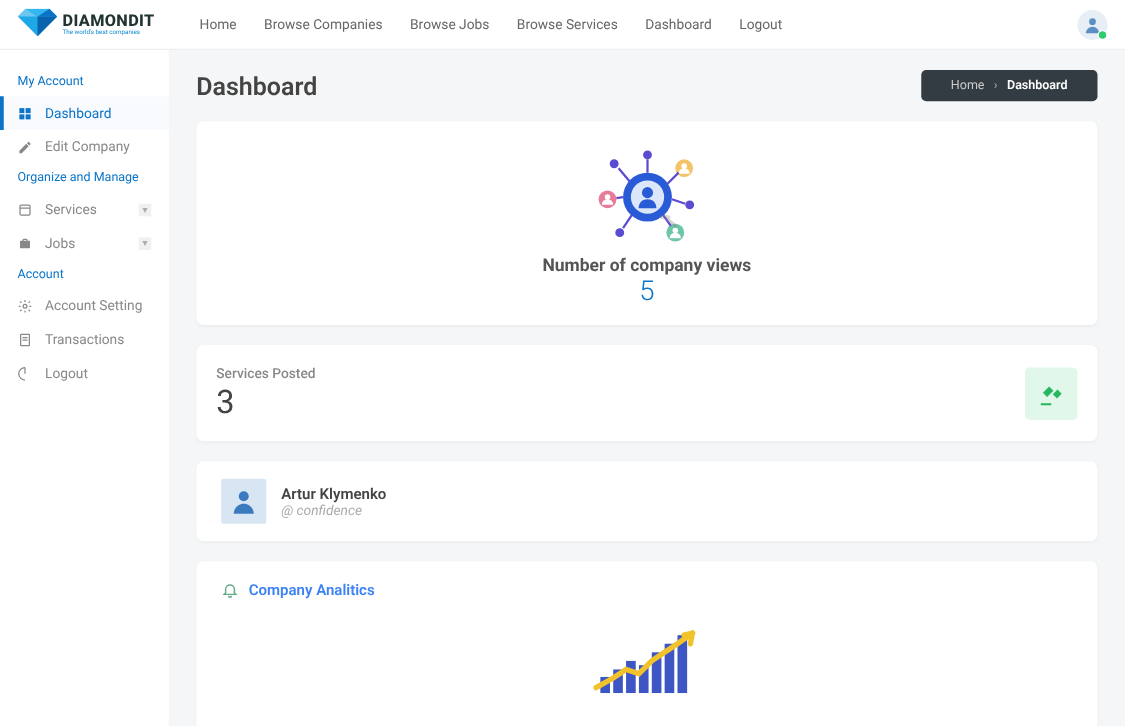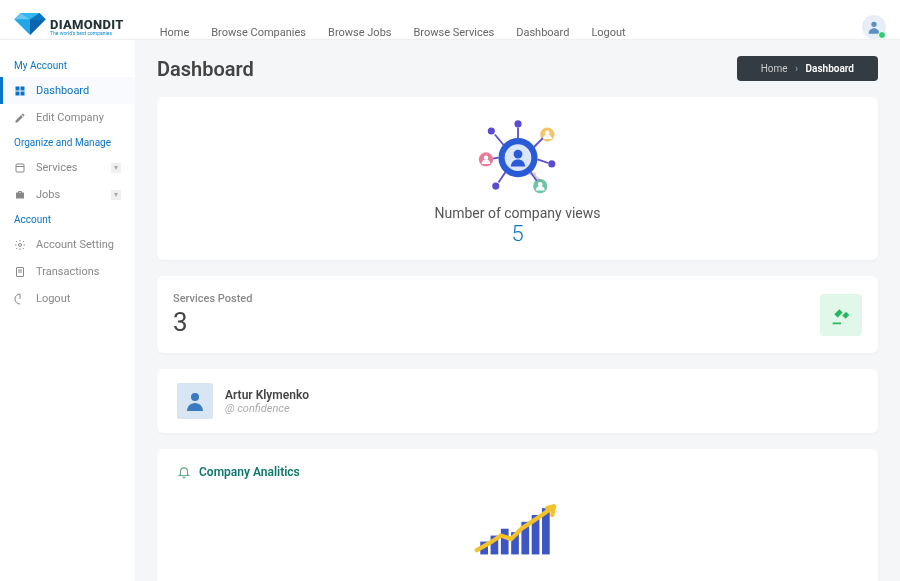--- a/index.html
+++ b/index.html
@@ -1,19 +1,19 @@
 <!DOCTYPE html>
 <html><head>
 <meta charset="utf-8">
 <style>
   * { box-sizing: border-box; margin: 0; padding: 0; }
   body { font-family: -apple-system, BlinkMacSystemFont, "Segoe UI", Roboto, sans-serif; background: #f5f6f7; color: #555; }
 
   
-  .header { height: 40px; background: #fff; border-bottom: 1px solid #eee; display: flex; align-items: flex-end; padding: 0 14px; }
+  .header { height: 40px; background: #fff; border-bottom: 1px solid #eee; display: flex; align-items: center; padding: 0 14px; }
   .logo { display: flex; align-items: center; gap: 4px; margin-right: 36px; }
   .logo-mark svg { height: 22px; width: 32px; }
   .logo-text { font-weight: 800; font-size: 13px; letter-spacing: .3px; color: #233; }
   .logo-sub { font-size: 5px; color: #0a8ad0; margin-top: -2px; display: block; }
   .top-nav { display: flex; gap: 22px; font-size: 11px; color: #666; }
   .top-nav-item { cursor: pointer; }
   .avatar-top { margin-left: auto; width: 24px; height: 24px; border-radius: 50%; background: #e8eef5; position: relative; display:flex; align-items:center; justify-content:center; }
   .avatar-top svg { width: 16px; height: 16px; }
   .avatar-top::after { content: ""; width: 6px; height: 6px; background: #2ecc71; border: 1px solid #fff; border-radius: 50%; position: absolute; bottom: 0; right: 0; }
 
@@ -32,40 +32,40 @@
   .page-head { display: flex; align-items: center; }
   .page-title { font-size: 20px; font-weight: 600; color: #444; }
   .breadcrumb { margin-left: auto; background: #333c42; color: #fff; font-size: 10px; padding: 7px 24px; border-radius: 4px; }
   .breadcrumb .bc-sep { color: #9aa; margin: 0 5px; }
   .breadcrumb .bc-active { color: #fff; font-weight:600; }
   .breadcrumb .bc-home { color:#ccc; }
 
   .card { background:#fff; border-radius:6px; margin-top:16px; padding:20px; box-shadow:0 1px 3px rgba(0,0,0,.04); }
 
   .hero-card { text-align:center; padding: 18px 20px 14px; }
-  .hero-title { font-size: 14px; font-weight:400; color:#555; margin-top:6px; }
+  .hero-title { font-size: 14px; font-weight:700; color:#555; margin-top:6px; }
   .hero-value { font-size: 22px; font-weight:300; color:#0a74c7; }
 
   .stats-row { display:flex; margin-top:16px; }
   .stat-card { flex:1; background:#fff; border-radius:6px; padding:16px; display:flex; align-items:center; box-shadow:0 1px 3px rgba(0,0,0,.04); }
   .stat-label { font-size:11px; color:#888; font-weight:500; }
   .stat-value { font-size:26px; color:#444; font-weight:400; margin-top:2px; }
   .stat-icon { margin-left:auto; width:42px; height:42px; border-radius:4px; display:flex; align-items:center; justify-content:center; }
   .stat-icon.green { background:#e0f7ea; }
   .stat-icon.pink { background:#fde7f1; }
   .stat-icon svg { width:20px; height:20px; }
 
   .profile-card { display:flex; align-items:center; gap:12px; padding:14px 20px; }
   .profile-avatar { width:36px; height:36px; background:#d8e5f2; display:flex; align-items:center; justify-content:center; border-radius:2px; }
   .profile-avatar svg { width:24px; height:24px; }
   .profile-name { font-size:12px; font-weight:600; color:#444; }
   .profile-sub { font-size:11px; color:#aaa;font-style:italic; }
 
   .analytics-card { padding:16px 20px 22px; }
-  .analytics-head { display:flex; align-items:flex-end; gap:8px; font-size:12px; font-weight:600; color:#0f766e; }
+  .analytics-head { display:flex; align-items:flex-end; gap:8px; font-size:12px; font-weight:600; color:#3b82f6; }
   .analytics-body { text-align:center; padding-top:24px; }
 
   .network-svg { width: 90px; height: 80px; }
   .chart-svg { width: 90px; height: 60px; }
 </style>
 </head>
 <body>
 
 <div class="header">
   <div class="logo">

